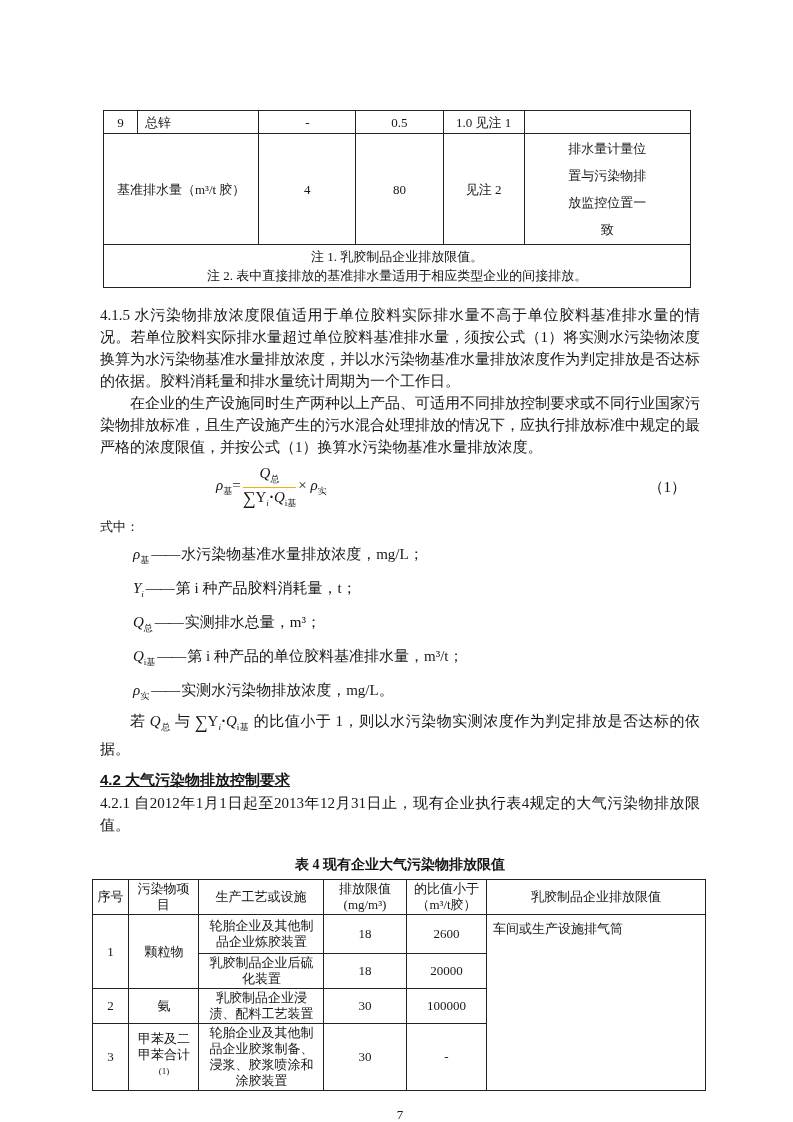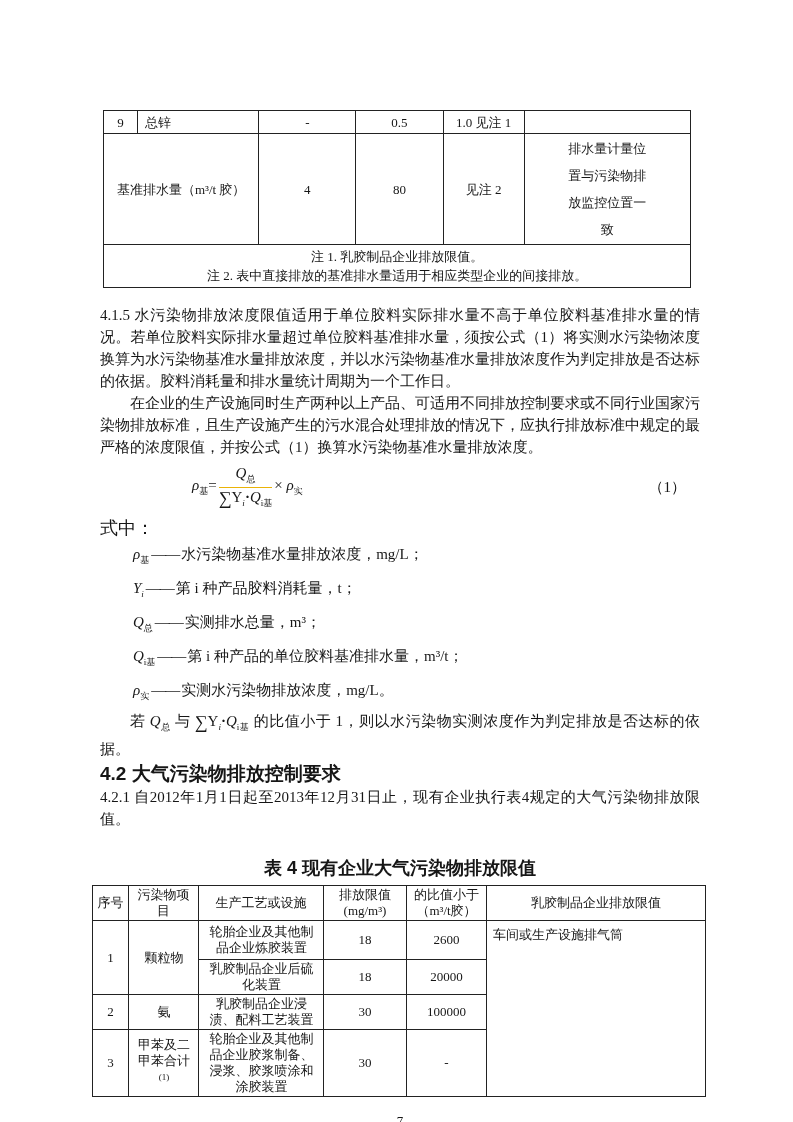--- a/index.html
+++ b/index.html
@@ -18,39 +18,39 @@
   .t-top .row-zinc td{height:20px;}
   .t-top .row-bench td{height:86px;}
   .drain-note{width:86px;margin:0 auto;text-align:center;line-height:27px;}
   
   p{margin:0;}
   .para{font-size:15px;line-height:22px;text-align:justify;}
   .indent{text-indent:2em;}
   .p415{margin-top:16px;}
   
   .formula-row{display:flex;align-items:center;height:54px;margin:2px 0 2px 0;}
-  .formula-math{display:flex;align-items:center;margin-left:92px;font-size:15px;}
+  .formula-math{display:flex;align-items:center;margin-left:116px;font-size:15px;}
   .it{font-style:italic;}
   sub{font-size:9px;}
   sup{font-size:9px;}
   .frac{display:inline-block;text-align:center;vertical-align:middle;margin:0 2px;}
   .frac .num{display:block;border-bottom:1px solid #eab308;padding:0 8px 1px 8px;}
   .frac .den{display:block;padding-top:1px;}
   .sum{font-size:18px;line-height:14px;vertical-align:-2px;}
   .dotop{font-weight:bold;}
   .formula-no{margin-left:auto;padding-right:14px;font-size:15px;}
   
-  .where{font-size:18px;line-height:24px;}
+  .where{font-size:13px;line-height:24px;font-family:Liberation Mono, monospace;}
   .defs{margin-left:33px;}
   .def-line{font-size:15px;line-height:28px;white-space:nowrap;}
   .def-dash{letter-spacing:-1px;margin:0 2px;}
   
-  .h42{font-family:"Liberation Sans","DejaVu Sans",sans-serif;font-weight:bold;font-size:19px;line-height:24px;margin-top:2px;}
+  .h42{font-family:"Liberation Sans","DejaVu Sans",sans-serif;font-weight:bold;font-size:15px;line-height:24px;margin-top:8px;text-decoration:underline;}
   
-  .t4-title{font-family:Liberation Sans, sans-serif;font-weight:bold;font-size:18px;text-align:center;margin:26px 0 5px 0;}
+  .t4-title{font-family:Liberation Serif, serif;font-weight:bold;font-size:14px;text-align:center;margin:20px 0 5px 0;}
   .t4{width:613px;margin-left:-8px;}
   .t4 td{line-height:16px;}
   .t4 .hcell{text-align:center;height:30px;}
   .t4 .c-center{text-align:center;}
   .t4 .c-left{text-align:center;padding-left:5px;}
   .t4 .loc-cell{vertical-align:top;text-align:left;padding:6px 6px;}
   .t4 .r1a td{height:36px;}
   .t4 .r1b td{height:26px;}
   .t4 .r2 td{height:32px;}
   .t4 .r3 td{height:44px;}

